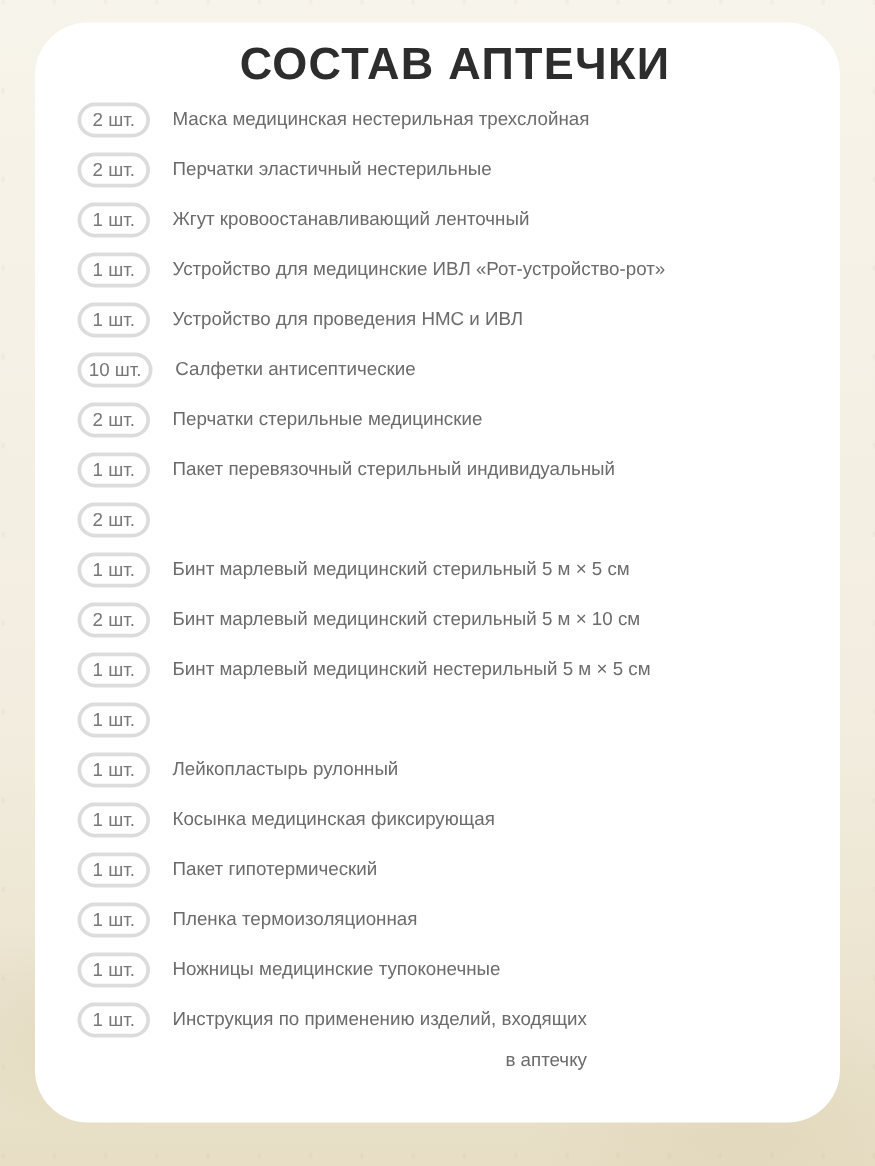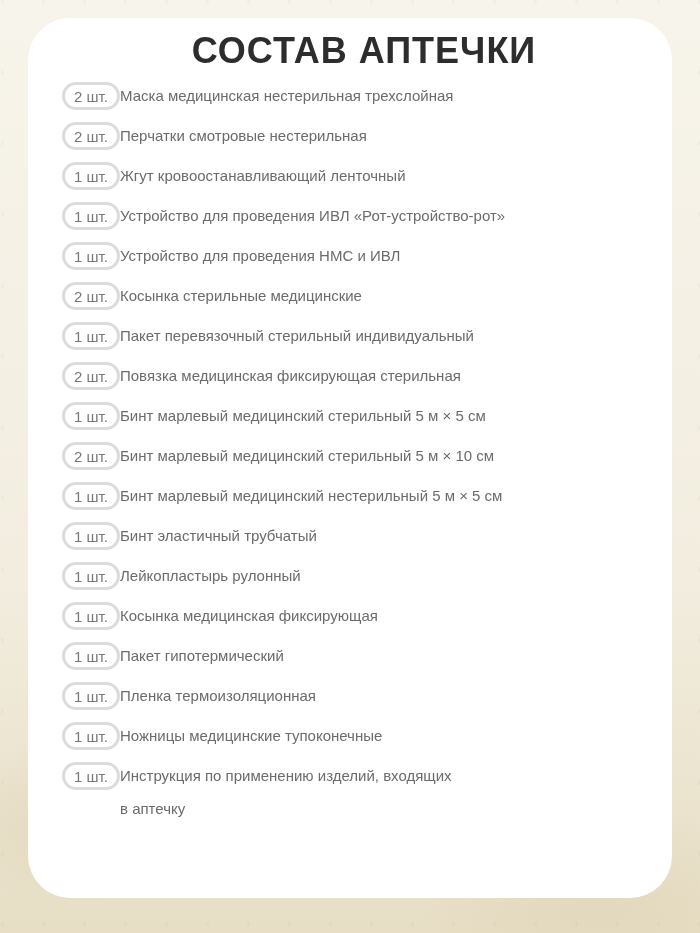--- a/index.html
+++ b/index.html
@@ -59,20 +59,22 @@
   }
   .list {
     list-style: none;
     margin: 4px 0 0 0;
     padding: 0;
   }
   .row {
     display: flex;
     align-items: flex-start;
     min-height: 40px;
+    gap: 18px;
+    text-align: right;
   }
   .badge {
     flex: 0 0 auto;
     min-width: 58px;
     height: 28px;
     margin-top: 6px;
     padding: 0 6px;
     border: 3px solid var(--badge-border);
     border-radius: 15px;
     display: inline-flex;
@@ -96,61 +98,63 @@
 
 <div class="card">
   <h1 class="title">СОСТАВ АПТЕЧКИ</h1>
   <ul class="list" id="kit-list">
       <li class="row">
     <span class="badge">2 шт.</span>
     <span class="label">Маска медицинская нестерильная трехслойная</span>
   </li>
       <li class="row">
     <span class="badge">2 шт.</span>
-    <span class="label">Перчатки смотровые нестерильная</span>
+    <span class="label">Перчатки эластичный нестерильные</span>
   </li>
       <li class="row">
     <span class="badge">1 шт.</span>
     <span class="label">Жгут кровоостанавливающий ленточный</span>
   </li>
       <li class="row">
     <span class="badge">1 шт.</span>
-    <span class="label">Устройство для проведения ИВЛ «Рот-устройство-рот»</span>
+    <span class="label">Устройство для медицинские ИВЛ «Рот-устройство-рот»</span>
   </li>
       <li class="row">
     <span class="badge">1 шт.</span>
     <span class="label">Устройство для проведения НМС и ИВЛ</span>
   </li>
       <li class="row">
+    <span class="badge">10 шт.</span>
+    <span class="label">Салфетки антисептические</span>
+  </li>
+      <li class="row">
     <span class="badge">2 шт.</span>
-    <span class="label">Косынка стерильные медицинские</span>
+    <span class="label">Перчатки стерильные медицинские</span>
   </li>
       <li class="row">
     <span class="badge">1 шт.</span>
     <span class="label">Пакет перевязочный стерильный индивидуальный</span>
   </li>
       <li class="row">
     <span class="badge">2 шт.</span>
-    <span class="label">Повязка медицинская фиксирующая стерильная</span>
   </li>
       <li class="row">
     <span class="badge">1 шт.</span>
     <span class="label">Бинт марлевый медицинский стерильный 5 м × 5 см</span>
   </li>
       <li class="row">
     <span class="badge">2 шт.</span>
     <span class="label">Бинт марлевый медицинский стерильный 5 м × 10 см</span>
   </li>
       <li class="row">
     <span class="badge">1 шт.</span>
     <span class="label">Бинт марлевый медицинский нестерильный 5 м × 5 см</span>
   </li>
       <li class="row">
     <span class="badge">1 шт.</span>
-    <span class="label">Бинт эластичный трубчатый</span>
   </li>
       <li class="row">
     <span class="badge">1 шт.</span>
     <span class="label">Лейкопластырь рулонный</span>
   </li>
       <li class="row">
     <span class="badge">1 шт.</span>
     <span class="label">Косынка медицинская фиксирующая</span>
   </li>
       <li class="row">

